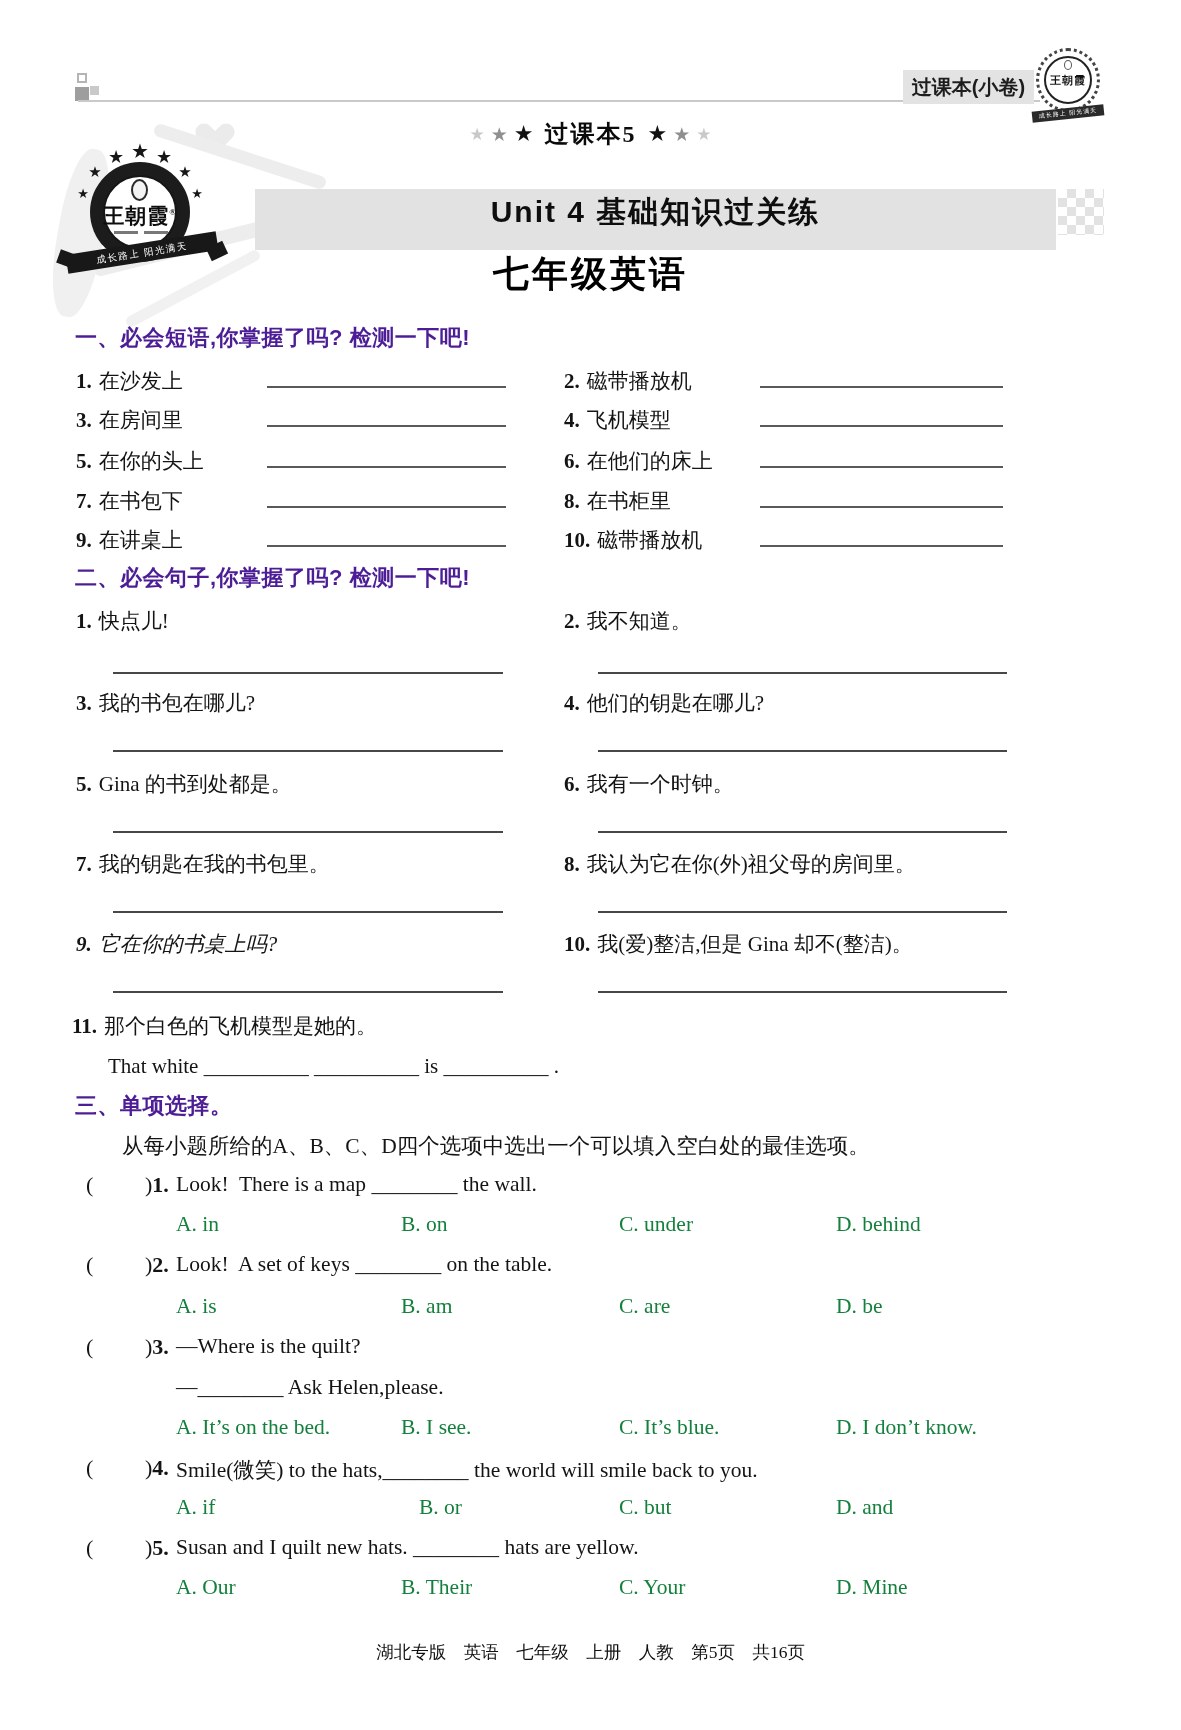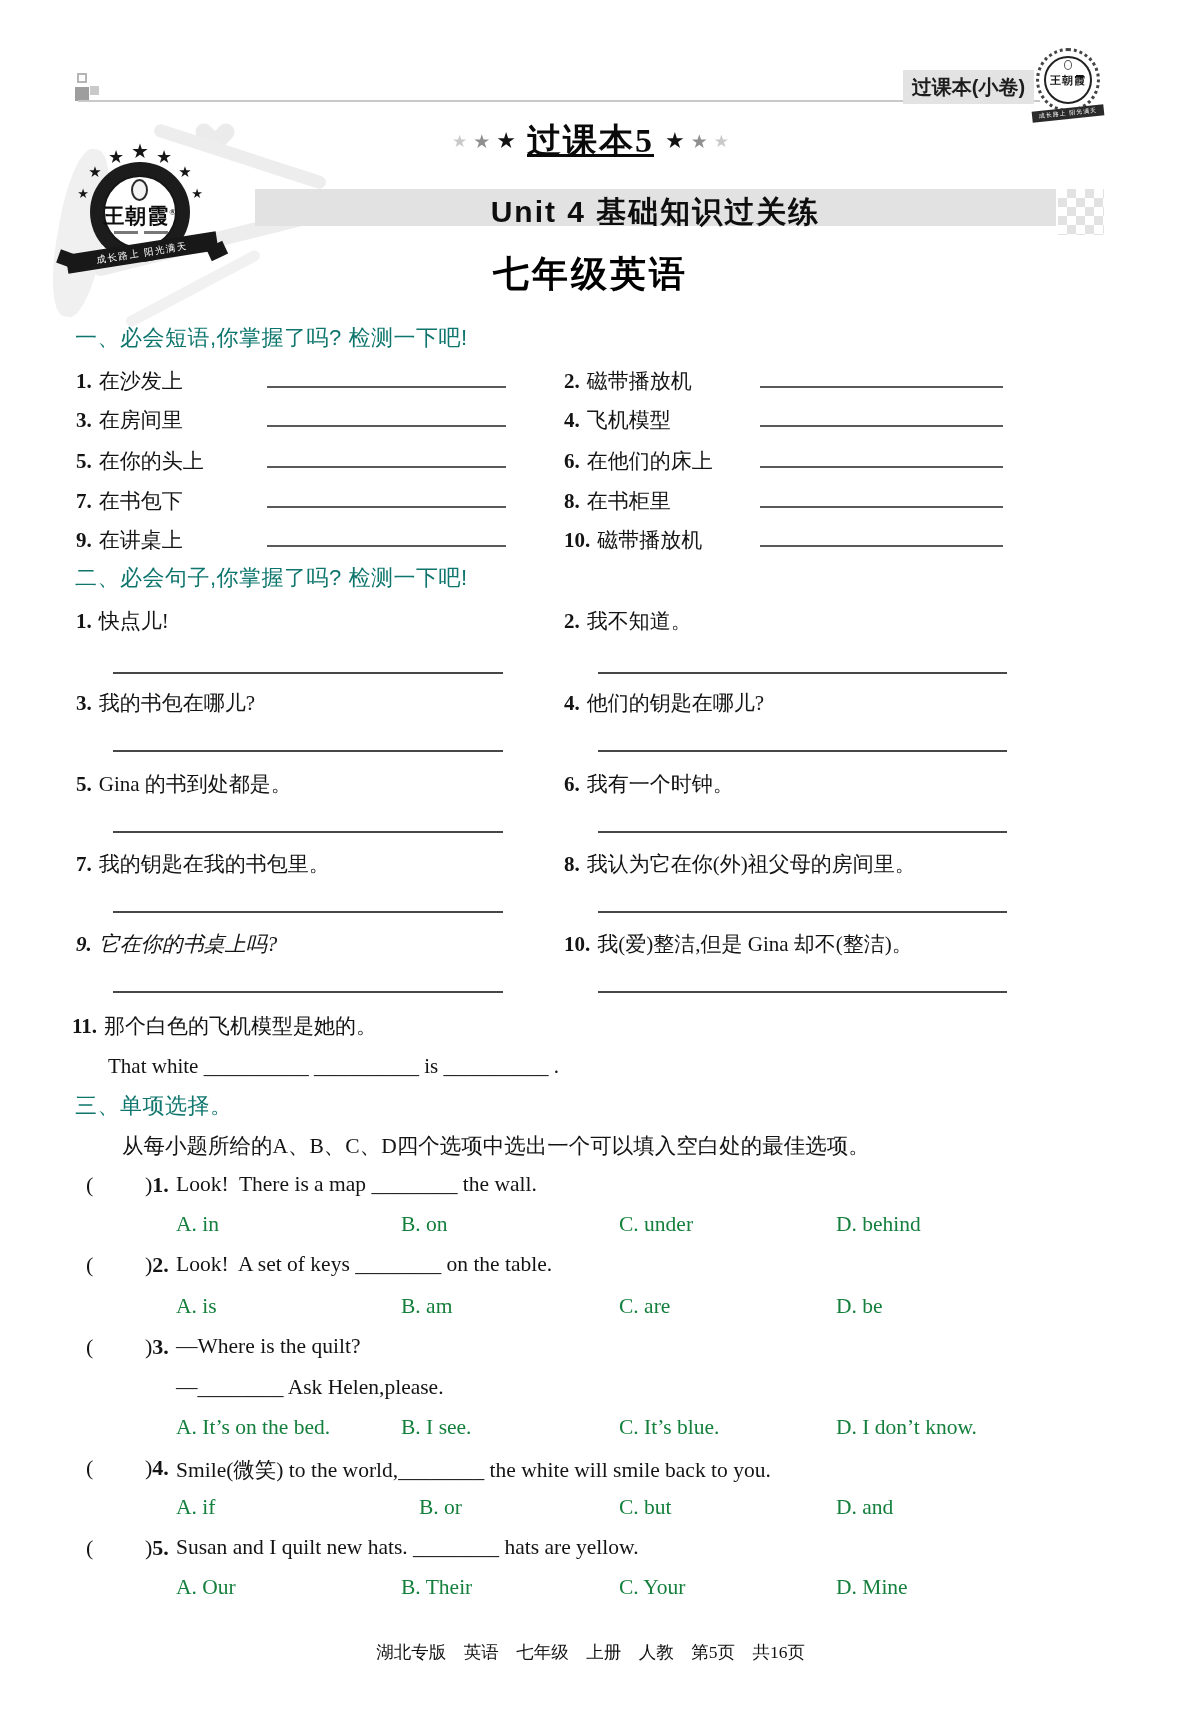--- a/index.html
+++ b/index.html
@@ -43,33 +43,33 @@
         transform:rotate(-9deg);color:#fff;font-size:9.5px;line-height:19px;text-align:center;
         letter-spacing:1.5px;font-family:"Liberation Sans",sans-serif;}
   .rtail{position:absolute;width:18px;height:14px;background:#181818;}
   .cstar{position:absolute;color:#161616;transform:translate(-50%,-50%);line-height:1;}
   
   .star-title{position:absolute;left:0;top:118px;width:1181px;text-align:center;white-space:pre;}
   .star-title span{vertical-align:middle;}
   .st1{font-size:17px;color:#c9c9c9;margin:0 3px;}
   .st2{font-size:19px;color:#8f8f8f;margin:0 3px;}
   .st3{font-size:22px;color:#121212;margin:0 3px;}
-  .st-text{font-size:34px;font-weight:700;margin:0 8px;letter-spacing:2px;color:#0a0a0a;text-decoration:underline;}
-  
-  .banner{position:absolute;left:255px;top:189px;width:801px;height:37px;background:#e2e2e2;}
+  .st-text{font-size:24px;font-weight:700;margin:0 8px;letter-spacing:2px;color:#0a0a0a;}
+  
+  .banner{position:absolute;left:255px;top:189px;width:801px;height:61px;background:#e2e2e2;}
   .banner-text{width:100%;text-align:center;line-height:45px;font-family:"Liberation Sans",sans-serif;
         font-weight:700;font-size:30px;letter-spacing:2px;color:#0e0e0e;}
   .checker{position:absolute;left:1058px;top:189px;width:46px;height:46px;
         background-image:conic-gradient(#e2e2e2 0 25%,transparent 0 50%,#e2e2e2 0 75%,transparent 0);
         background-size:18px 18px;}
   .subject{position:absolute;left:0;top:250px;width:1181px;text-align:center;
         font-family:"Liberation Sans",sans-serif;font-weight:700;font-size:36px;letter-spacing:3px;color:#000;}
   
-  .h{position:absolute;font-family:"Liberation Sans",sans-serif;font-weight:400;font-size:22px;
-        color:#0f766e;letter-spacing:.5px;white-space:pre;}
+  .h{position:absolute;font-family:"Liberation Sans",sans-serif;font-weight:700;font-size:22px;
+        color:#4c1d95;letter-spacing:.5px;white-space:pre;}
   .it{position:absolute;font-size:21px;line-height:26px;white-space:pre;color:#141414;}
   .it b{margin-right:7px;}
   .bl{position:absolute;height:2px;background:#5a5a5a;}
   .bl2{background:#474747;}
   .ins{position:absolute;font-size:21.5px;white-space:pre;color:#141414;}
   .par{position:absolute;font-size:22px;color:#141414;white-space:pre;}
   .qno{font-weight:700;}
   .stem{position:absolute;font-size:21.5px;white-space:pre;color:#141414;}
   .opt{position:absolute;font-size:21.5px;white-space:pre;color:#15803d;}
   .footer{position:absolute;left:0;top:1640px;width:1181px;text-align:center;font-size:17.5px;color:#111;}
@@ -202,21 +202,21 @@
   <div class="par" style="left:145px;top:1334px;"><span>)</span><span class="qno">3.</span></div>
   <div class="stem" style="left:176px;top:1334px;">—Where is the quilt?</div>
   <div class="stem" style="left:176px;top:1375px;">—________ Ask Helen,please.</div>
   <div class="opt" style="left:176px;top:1415px;">A. It’s on the bed.</div>
   <div class="opt" style="left:401px;top:1415px;">B. I see.</div>
   <div class="opt" style="left:619px;top:1415px;">C. It’s blue.</div>
   <div class="opt" style="left:836px;top:1415px;">D. I don’t know.</div>
 
   <div class="par" style="left:86px;top:1455px;">(</div>
   <div class="par" style="left:145px;top:1455px;"><span>)</span><span class="qno">4.</span></div>
-  <div class="stem" style="left:176px;top:1455px;">Smile(微笑) to the world,________ the white will smile back to you.</div>
+  <div class="stem" style="left:176px;top:1455px;">Smile(微笑) to the hats,________ the world will smile back to you.</div>
   <div class="opt" style="left:176px;top:1495px;">A. if</div>
   <div class="opt" style="left:419px;top:1495px;">B. or</div>
   <div class="opt" style="left:619px;top:1495px;">C. but</div>
   <div class="opt" style="left:836px;top:1495px;">D. and</div>
 
   <div class="par" style="left:86px;top:1535px;">(</div>
   <div class="par" style="left:145px;top:1535px;"><span>)</span><span class="qno">5.</span></div>
   <div class="stem" style="left:176px;top:1535px;">Susan and I quilt new hats. ________ hats are yellow.</div>
   <div class="opt" style="left:176px;top:1575px;">A. Our</div>
   <div class="opt" style="left:401px;top:1575px;">B. Their</div>

